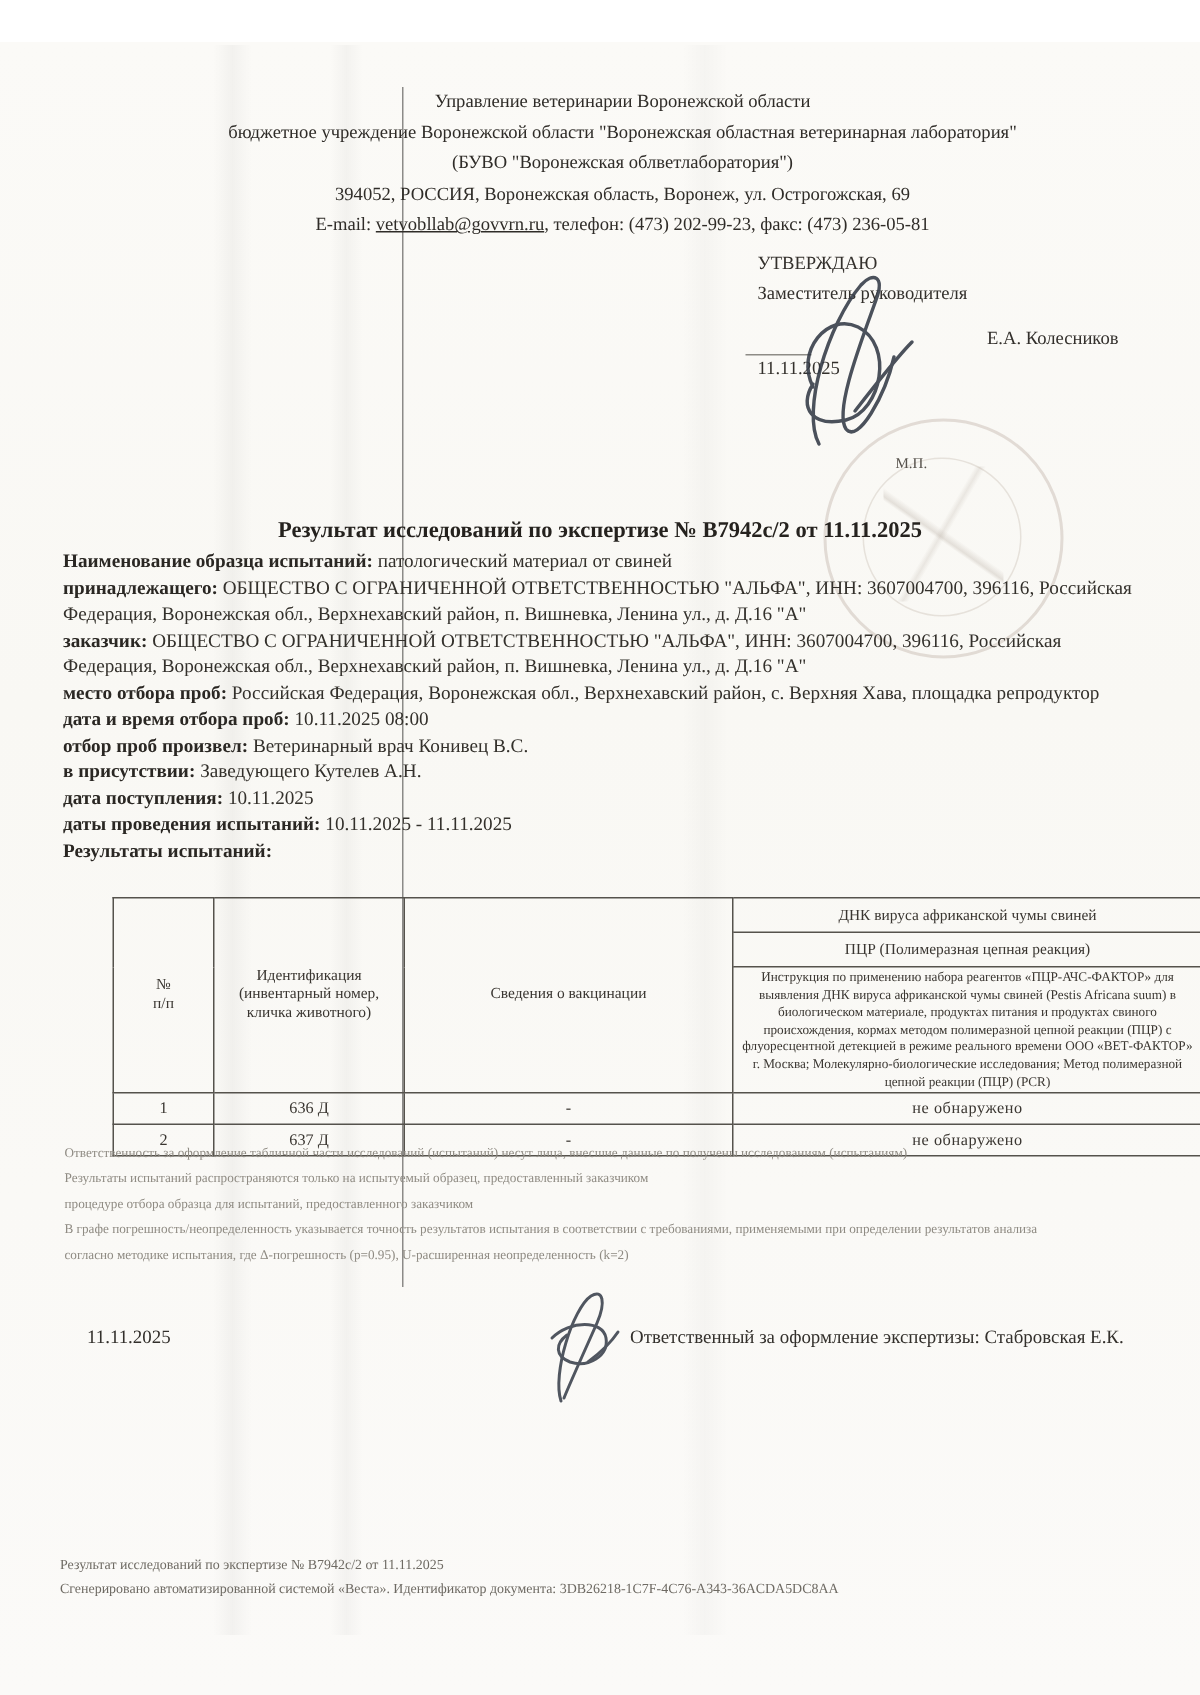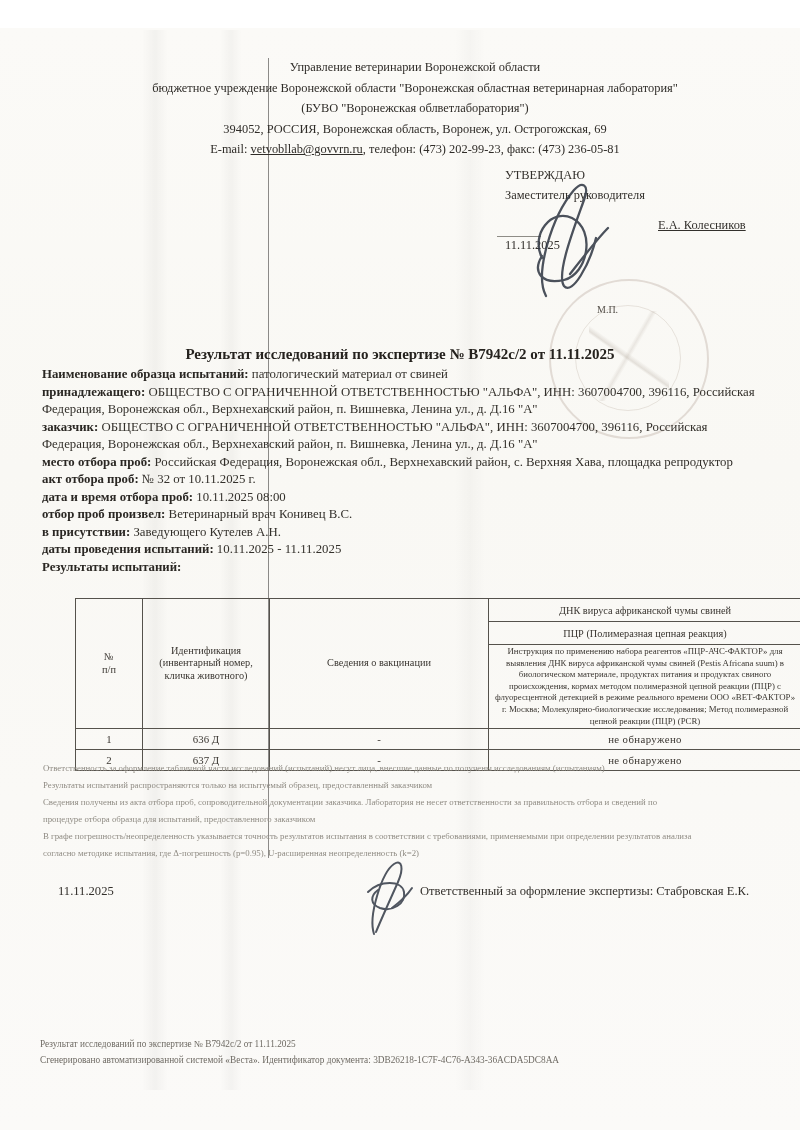--- a/index.html
+++ b/index.html
@@ -21,21 +21,21 @@
 
   .org-header{
     position:absolute;left:55px;top:57px;width:720px;
     text-align:center;font-size:12.4px;line-height:20.6px;color:#2f2c28;
   }
   .org-header .email-link{text-decoration:underline;}
 
   .approval{position:absolute;font-size:12.4px;color:#33302c;z-index:2;}
   .approve-word{left:505px;top:168px;}
   .approve-pos{left:505px;top:188px;text-align:center;}
-  .approve-name{left:658px;top:218px;text-decoration:underline;}
+  .approve-name{left:658px;top:218px;}
   .approve-line{left:497px;top:236px;width:44px;height:1px;background:rgba(70,66,60,.6);}
   .approve-date{left:505px;top:238px;}
   .seal-mark{left:597px;top:272px;font-size:10px;color:#55504a;margin-top:32px;}
 
   .seal{
     position:absolute;left:549px;top:279px;width:156px;height:156px;border-radius:50%;
     border:2px solid rgba(186,172,160,.38);z-index:0;pointer-events:none;
   }
   .seal-inner{
     position:absolute;left:24px;top:24px;width:104px;height:104px;border-radius:50%;
@@ -133,24 +133,24 @@
     </g>
   </svg>
 
   <div class="doc-title">Результат исследований по экспертизе № В7942с/2 от 11.11.2025</div>
 
   <div class="details">
     <div><span class="lbl">Наименование образца испытаний:</span><span> патологический материал от свиней</span></div>
     <div><span class="lbl">принадлежащего:</span><span> ОБЩЕСТВО С ОГРАНИЧЕННОЙ ОТВЕТСТВЕННОСТЬЮ "АЛЬФА", ИНН: 3607004700, 396116, Российская Федерация, Воронежская обл., Верхнехавский район, п. Вишневка, Ленина ул., д. Д.16 "А"</span></div>
     <div><span class="lbl">заказчик:</span><span> ОБЩЕСТВО С ОГРАНИЧЕННОЙ ОТВЕТСТВЕННОСТЬЮ "АЛЬФА", ИНН: 3607004700, 396116, Российская Федерация, Воронежская обл., Верхнехавский район, п. Вишневка, Ленина ул., д. Д.16 "А"</span></div>
     <div><span class="lbl">место отбора проб:</span><span> Российская Федерация, Воронежская обл., Верхнехавский район, с. Верхняя Хава, площадка репродуктор</span></div>
-    <div><span class="lbl">акт отбора проб:</span><span> № 32 от 10.11.2025 г.</span></div>
     <div><span class="lbl">дата и время отбора проб:</span><span> 10.11.2025 08:00</span></div>
     <div><span class="lbl">отбор проб произвел:</span><span> Ветеринарный врач Конивец В.С.</span></div>
     <div><span class="lbl">в присутствии:</span><span> Заведующего Кутелев А.Н.</span></div>
+    <div><span class="lbl">дата поступления:</span><span> 10.11.2025</span></div>
     <div><span class="lbl">даты проведения испытаний:</span><span> 10.11.2025 - 11.11.2025</span></div>
     <div><span class="lbl">Результаты испытаний:</span></div>
   </div>
 
   <table class="results-table">
     <tbody>
       <tr>
         <td class="col-num hdr-cell cell-num" rowspan="3">№
 п/п</td>
         <td class="col-id hdr-cell" rowspan="3">Идентификация (инвентарный номер, кличка животного)</td>
@@ -174,21 +174,20 @@
         <td>637 Д</td>
         <td>-</td>
         <td class="result-val">не обнаружено</td>
       </tr>
     </tbody>
   </table>
 
   <div class="footnotes">
     <div>Ответственность за оформление табличной части исследований (испытаний) несут лица, внесшие данные по получены исследованиям (испытаниям)</div>
     <div>Результаты испытаний распространяются только на испытуемый образец, предоставленный заказчиком</div>
-    <div>Сведения получены из акта отбора проб, сопроводительной документации заказчика. Лаборатория не несет ответственности за правильность отбора и сведений по</div>
     <div>процедуре отбора образца для испытаний, предоставленного заказчиком</div>
     <div>В графе погрешность/неопределенность указывается точность результатов испытания в соответствии с требованиями, применяемыми при определении результатов анализа</div>
     <div>согласно методике испытания, где Δ-погрешность (р=0.95), U-расширенная неопределенность (k=2)</div>
   </div>
 
   <div class="signoff-date">11.11.2025</div>
   <svg class="sig-svg sig-bottom" width="58" height="82" viewBox="0 0 58 82">
     <g fill="none" stroke="#333a46" stroke-width="2" stroke-linecap="round" opacity="0.85">
       <path d="M16 76 C 10 58, 24 14, 36 6 C 44 1, 46 10, 40 24 C 32 42, 22 64, 18 74"></path>
       <path d="M10 34 C 22 22, 44 22, 46 34 C 48 46, 34 54, 22 50 C 12 46, 12 38, 20 32"></path>

